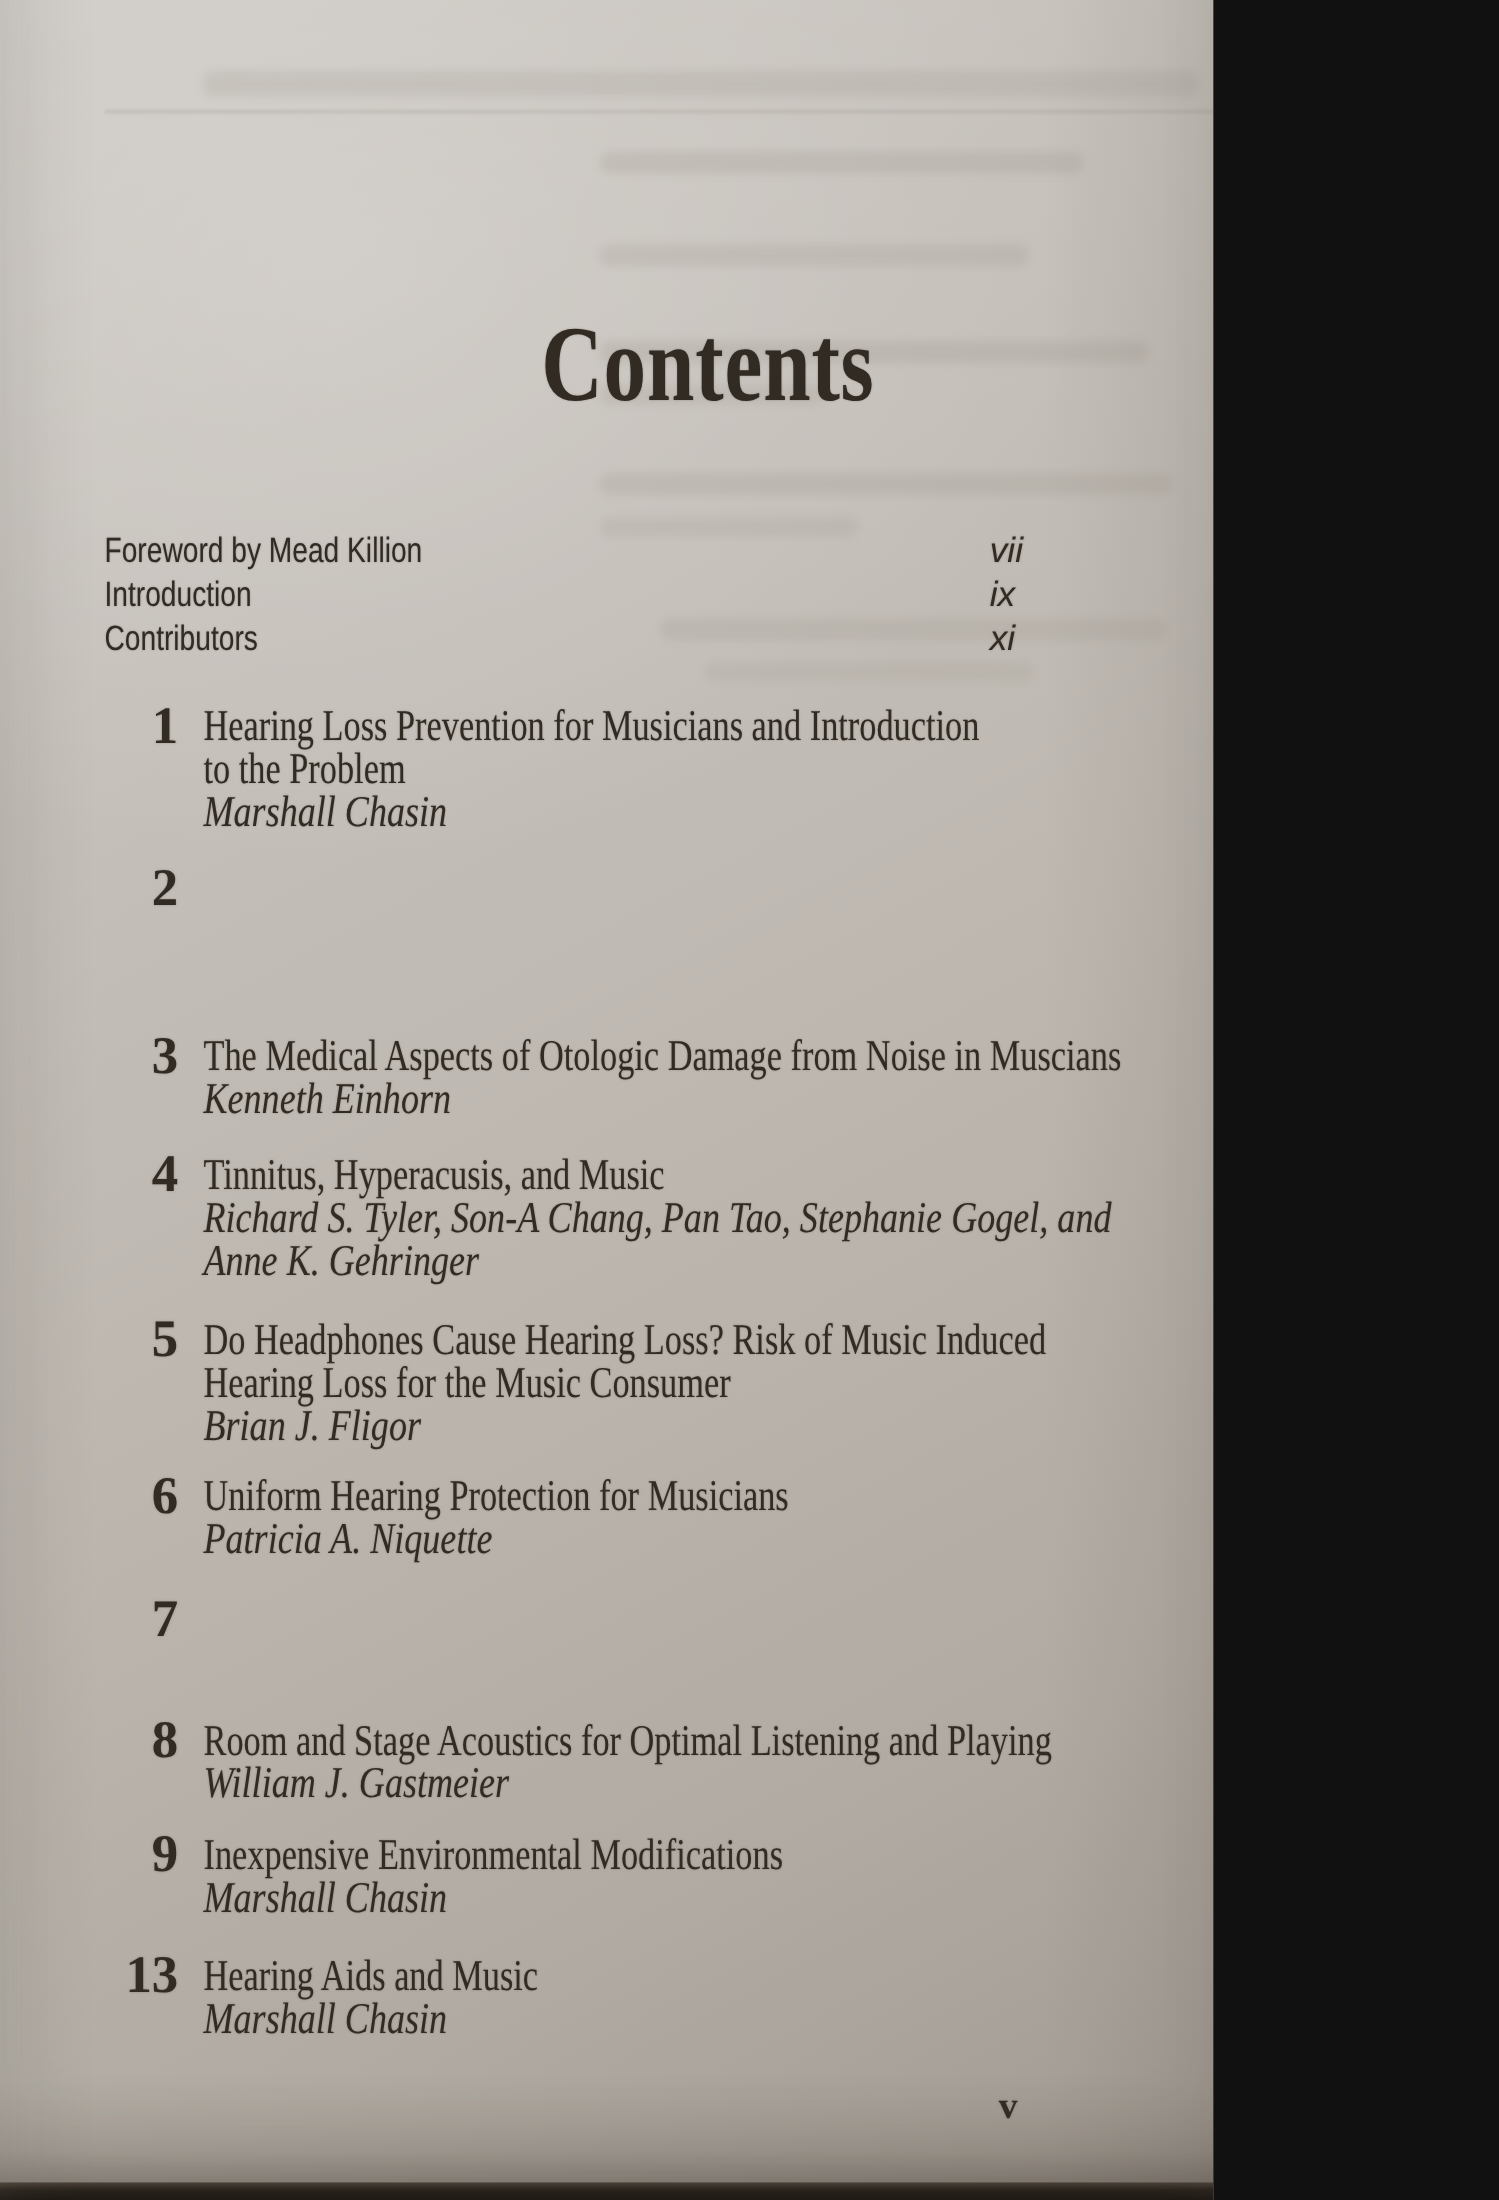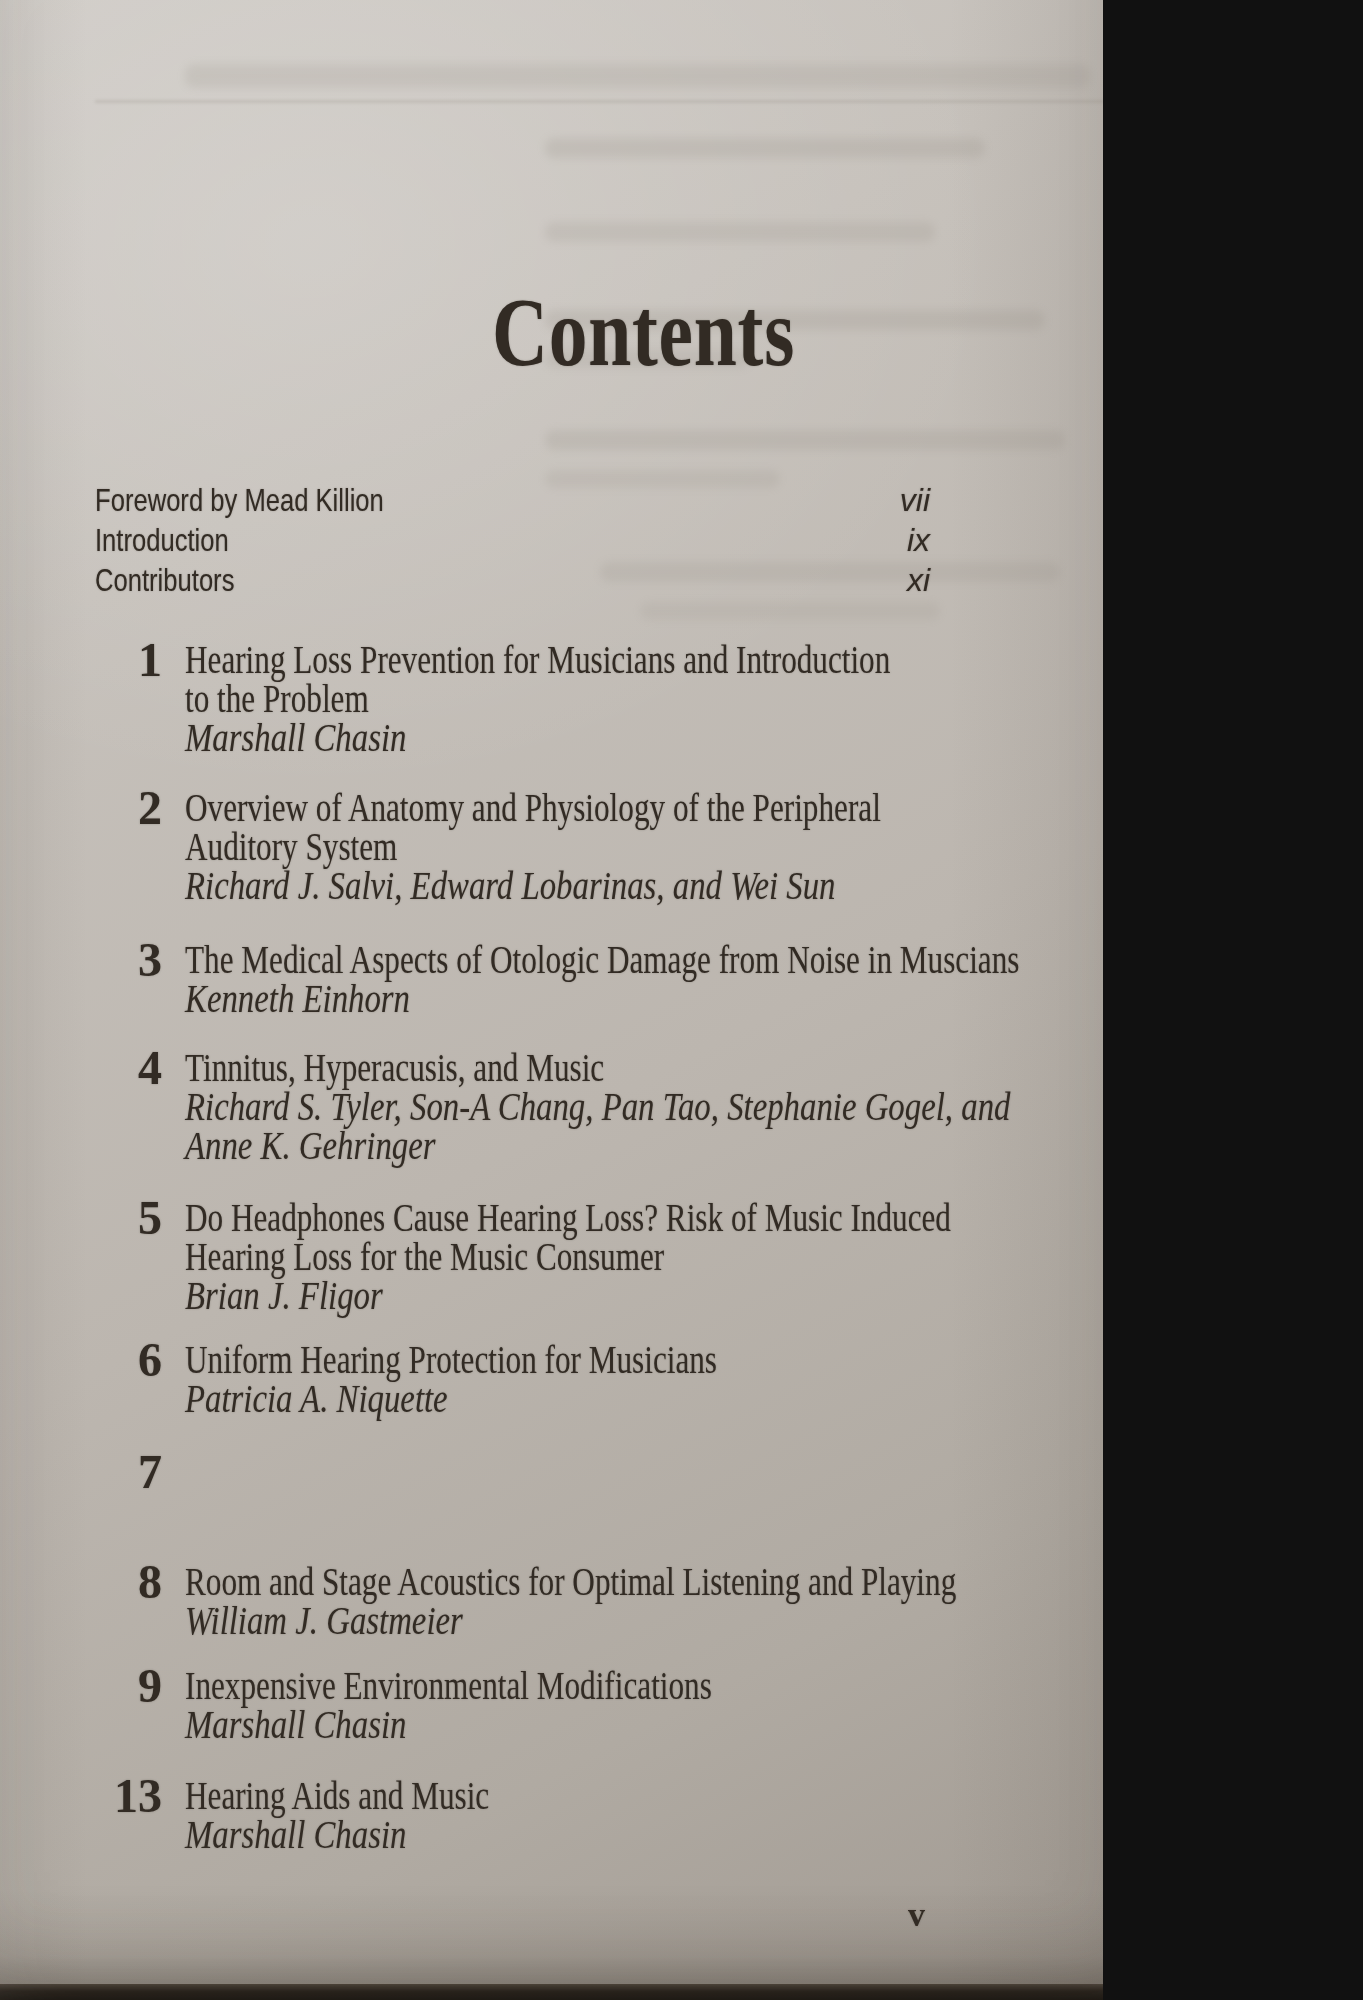--- a/index.html
+++ b/index.html
@@ -31,21 +31,21 @@
     transform:scaleX(0.79); transform-origin:left top; white-space:pre;
   }
 
   .front-matter {
     position:absolute; top:480px; left:95px;
     font-family:"Liberation Sans","DejaVu Sans",sans-serif; 
     font-size:32px; line-height:40px;
   }
   .front-matter .fm-label { white-space:pre; transform:scaleX(0.8); transform-origin:left top; }
   .front-pages {
-    position:absolute; top:480px; right:173px; text-align:right;
+    position:absolute; top:480px; right:173px; text-align:left;
     font-family:"Liberation Sans","DejaVu Sans",sans-serif; font-style:italic;
     font-size:32px; line-height:40px;
   }
 
   .entry { position:absolute; left:0; width:1363px; }
   .entry .num {
     position:absolute; left:0; top:-4px; width:162px; text-align:right;
     font-weight:bold; font-size:48px; line-height:48px;
   }
   .entry .body { margin-left:185px; width:940px; font-size:40px; line-height:39px; }
@@ -105,25 +105,20 @@
     <div class="body">
       <div class="tline">Hearing Loss Prevention for Musicians and Introduction</div>
       <div class="tline">to the Problem</div>
       <div class="aline">Marshall Chasin</div>
     </div>
     <div class="pg">1</div>
   </div>
 
   <div class="entry txt" style="top:788px">
     <div class="num">2</div>
-    <div class="body">
-      <div class="tline">Overview of Anatomy and Physiology of the Peripheral</div>
-      <div class="tline">Auditory System</div>
-      <div class="aline">Richard J. Salvi, Edward Lobarinas, and Wei Sun</div>
-    </div>
     <div class="pg">11</div>
   </div>
 
   <div class="entry txt" style="top:940px">
     <div class="num">3</div>
     <div class="body">
       <div class="tline">The Medical Aspects of Otologic Damage from Noise in Muscians</div>
       <div class="aline">Kenneth Einhorn</div>
     </div>
     <div class="pg">43</div>

